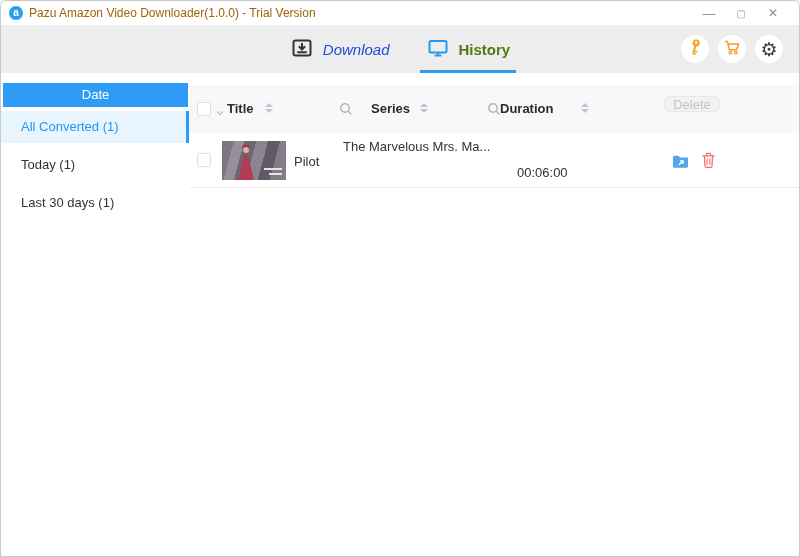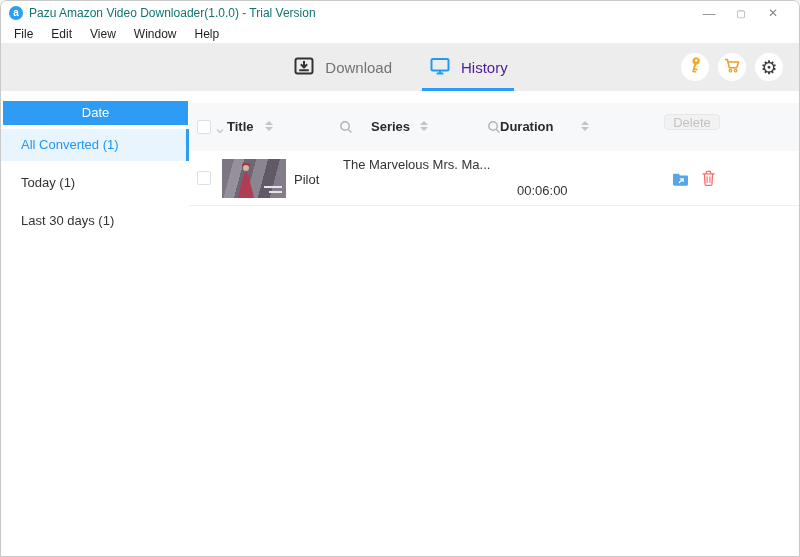--- a/index.html
+++ b/index.html
@@ -10,37 +10,37 @@
     position:relative; width:800px; height:557px; background:#fff;
     border:1px solid #c9c9c9; border-radius:7px 7px 0 0; overflow:hidden;
   }
 
   
   .titlebar { height:24px; display:flex; align-items:center; padding-left:8px; background:#fff; }
   .app-icon {
     width:14px; height:14px; border-radius:50%; background:#2ba0f3; color:#fff;
     font-size:10px; font-weight:bold; line-height:14px; text-align:center; margin-right:6px;
   }
-  .app-title { font-size:12px; color:#0f766e; }
+  .app-title { font-size:12px; color:#a16207; }
   .win-controls { margin-left:auto; display:flex; align-items:center; height:100%; padding-right:10px; }
   .win-btn { width:32px; text-align:center; color:#8a8a8a; cursor:default; }
   .win-btn.min { font-size:13px; }
   .win-btn.max { font-size:10px; color:#9a9a9a; }
   .win-btn.close { font-size:12px; }
 
   
   .menubar { height:18px; display:flex; align-items:center; padding-left:4px; background:#fff; }
   .menu-item { font-size:12px; color:#1f1f1f; padding:0 9px; }
 
   
   .toolbar { position:relative; height:48px; background:#ededed; display:flex; align-items:center; justify-content:center; }
   .tabs { display:flex; align-items:stretch; gap:28px; height:100%; }
   .tab { position:relative; display:flex; align-items:center; gap:9px; font-size:15px; padding:0 4px; cursor:pointer; }
-  .tab.download { color:#737373; }
-  .tab.history { color:#4c1d95; }
+  .tab.download { color:#1d4ed8;font-style:italic; }
+  .tab.history { color:#4d7c0f;font-weight:bold; }
   .tab.active::after {
     content:""; position:absolute; left:-2px; right:-2px; bottom:0; height:3px; background:#2b9ef3;
   }
   .tool-actions { position:absolute; right:16px; top:10px; display:flex; gap:9px; }
   .circle-btn {
     width:28px; height:28px; border-radius:50%; background:#fff;
     display:flex; align-items:center; justify-content:center; cursor:pointer;
   }
   .gear-glyph { font-size:19px; color:#3d3d3d; line-height:1; }
 
@@ -112,27 +112,20 @@
   <div class="titlebar">
     <div class="app-icon">a</div>
     <div class="app-title">Pazu Amazon Video Downloader(1.0.0) - Trial Version</div>
     <div class="win-controls">
       <span class="win-btn min">—</span>
       <span class="win-btn max">▢</span>
       <span class="win-btn close">✕</span>
     </div>
   </div>
 
-  <div class="menubar">
-    <span class="menu-item">File</span>
-    <span class="menu-item">Edit</span>
-    <span class="menu-item">View</span>
-    <span class="menu-item">Window</span>
-    <span class="menu-item">Help</span>
-  </div>
 
   <div class="toolbar">
     <div class="tabs">
       <div class="tab download">
         <span>
           <svg width="24" height="24" viewBox="0 0 24 24">
             <rect x="3.5" y="4.5" width="17" height="15" rx="2" fill="none" stroke="#333" stroke-width="2"></rect>
             <path d="M12 7 v5.6" stroke="#333" stroke-width="2" fill="none"></path>
             <path d="M8.9 10.3 L12 13.6 L15.1 10.3" fill="none" stroke="#333" stroke-width="2" stroke-linejoin="round"></path>
             <path d="M7.2 16.3 h9.6" stroke="#333" stroke-width="2"></path>

